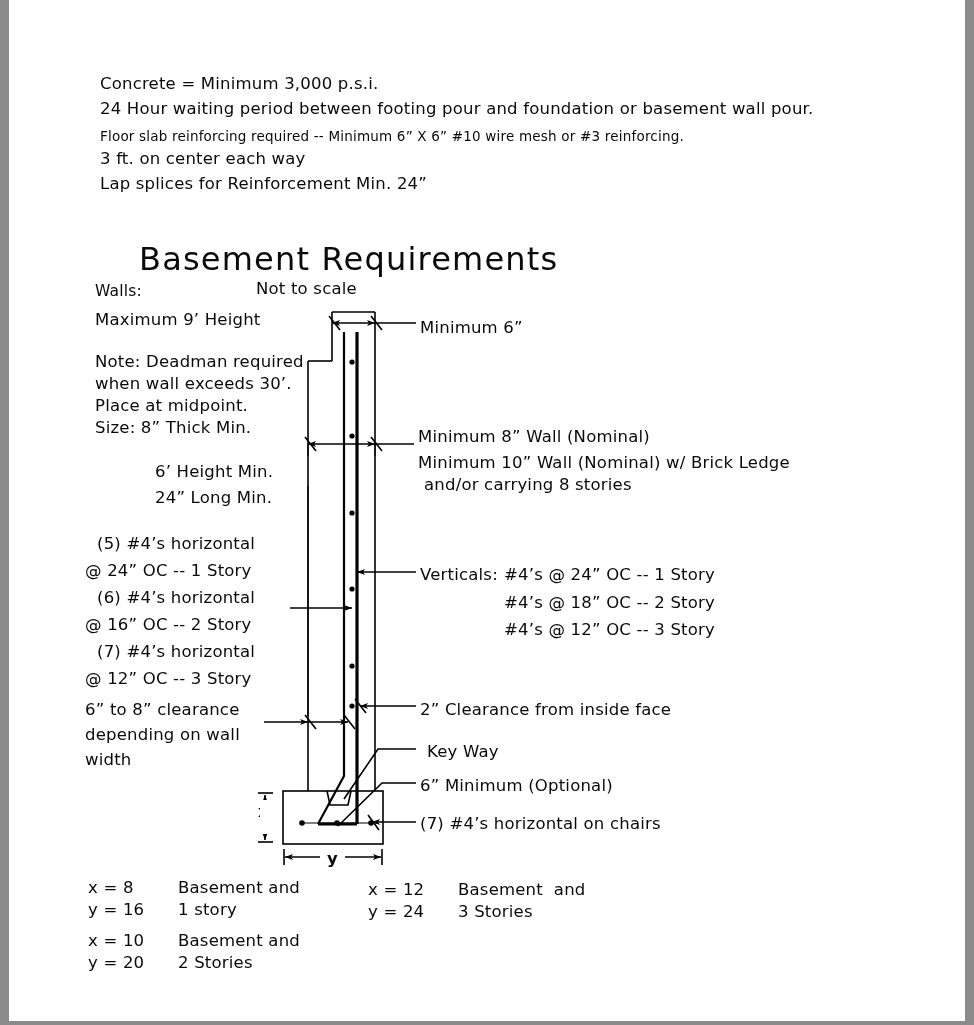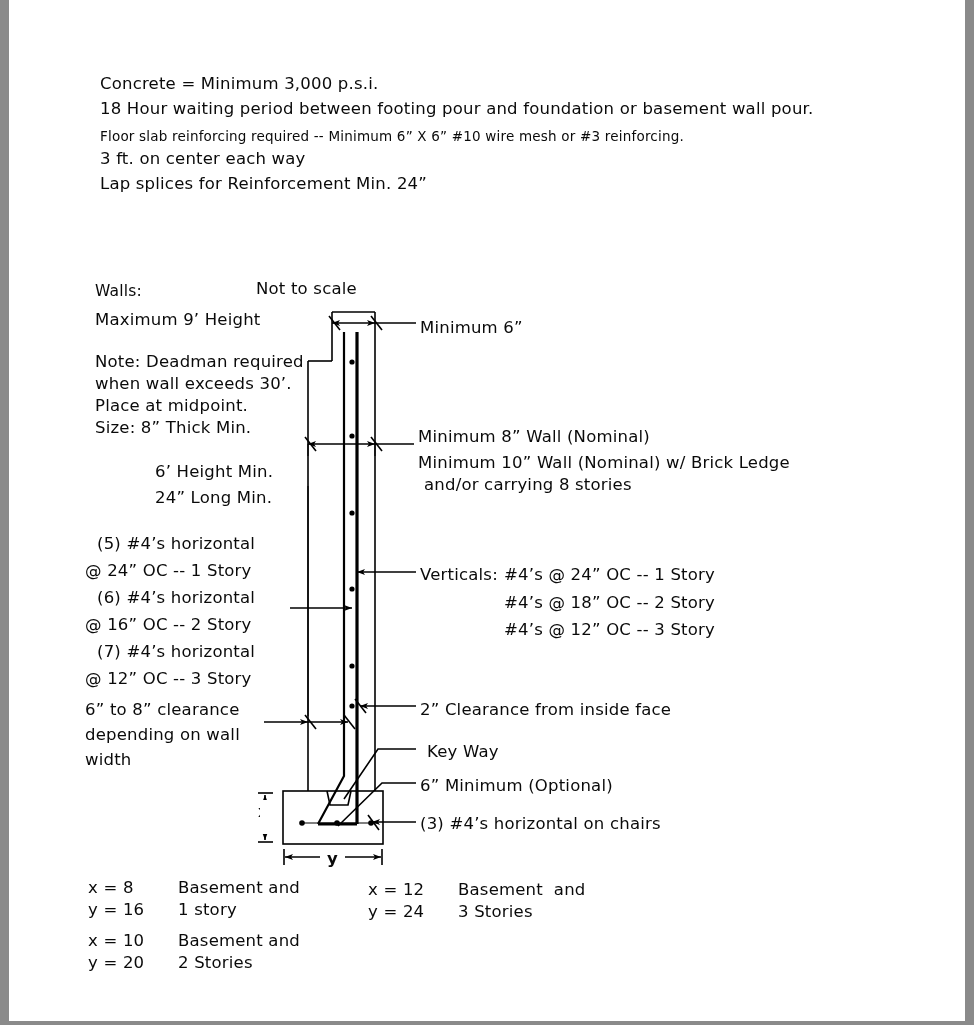--- a/index.html
+++ b/index.html
@@ -68,26 +68,27 @@
 </style>
 </head>
 <body>
 
 <div id="frame"></div>
 
 <div id="sheet">
 
   <div>
     <div class="txt arch n16" style="left:100px; top:58px;">Concrete = Minimum 3,000 p.s.i.</div>
-    <div class="txt arch n16" style="left:100px; top:83px;">18 Hour waiting period between footing pour and foundation or basement wall pour.</div>
+    <div class="txt arch n16" style="left:100px; top:83px;">24 Hour waiting period between footing pour and foundation or basement wall pour.</div>
     <div class="txt arch n13" style="left:100px; top:112px;">Floor slab reinforcing required -- Minimum 6” X 6” #10 wire mesh or #3 reinforcing.</div>
     <div class="txt arch n16" style="left:100px; top:133px;">3 ft. on center each way</div>
     <div class="txt arch n16" style="left:100px; top:158px;">Lap splices for Reinforcement Min. 24”</div>
   </div>
 
+  <div class="txt arch title" style="left:139px; top:224px;">Basement Requirements</div>
   <div class="txt arch n16" style="left:256px; top:263px;">Not to scale</div>
 
   <div class="txt arch n15" style="left:95px; top:266px;">Walls:</div>
   <div class="txt arch n16" style="left:95px; top:294px;">Maximum 9’ Height</div>
 
   <div>
     <div class="txt arch n16" style="left:95px; top:336px;">Note: Deadman required</div>
     <div class="txt arch n16" style="left:95px; top:358px;">when wall exceeds 30’.</div>
     <div class="txt arch n16" style="left:95px; top:380px;">Place at midpoint.</div>
     <div class="txt arch n16" style="left:95px; top:402px;">Size: 8” Thick Min.</div>
@@ -117,21 +118,21 @@
   <div class="txt arch n16" style="left:424px; top:459px;">and/or carrying 8 stories</div>
 
   <div class="txt arch n16" style="left:420px; top:549px;">Verticals:</div>
   <div class="txt arch n16" style="left:504px; top:549px;">#4’s @ 24” OC -- 1 Story</div>
   <div class="txt arch n16" style="left:504px; top:577px;">#4’s @ 18” OC -- 2 Story</div>
   <div class="txt arch n16" style="left:504px; top:604px;">#4’s @ 12” OC -- 3 Story</div>
 
   <div class="txt arch n16" style="left:420px; top:684px;">2” Clearance from inside face</div>
   <div class="txt arch n16" style="left:420px; top:726px;margin-left:7px;">Key Way</div>
   <div class="txt arch n16" style="left:420px; top:760px;">6” Minimum (Optional)</div>
-  <div class="txt arch n16" style="left:420px; top:798px;">(3) #4’s horizontal on chairs</div>
+  <div class="txt arch n16" style="left:420px; top:798px;">(7) #4’s horizontal on chairs</div>
 
   <div class="txt arch n16" style="left:258px; top:786px; font-weight:600;">x</div>
   <div class="txt arch n16" style="left:327px; top:833px; font-weight:600;">y</div>
 
   <div>
     <div>
       <div class="txt arch n16" style="left:88px; top:862px;">x = 8</div>
       <div class="txt arch n16" style="left:88px; top:884px;">y = 16</div>
       <div class="txt arch n16" style="left:178px; top:862px;">Basement and</div>
       <div class="txt arch n16" style="left:178px; top:884px;">1 story</div>

